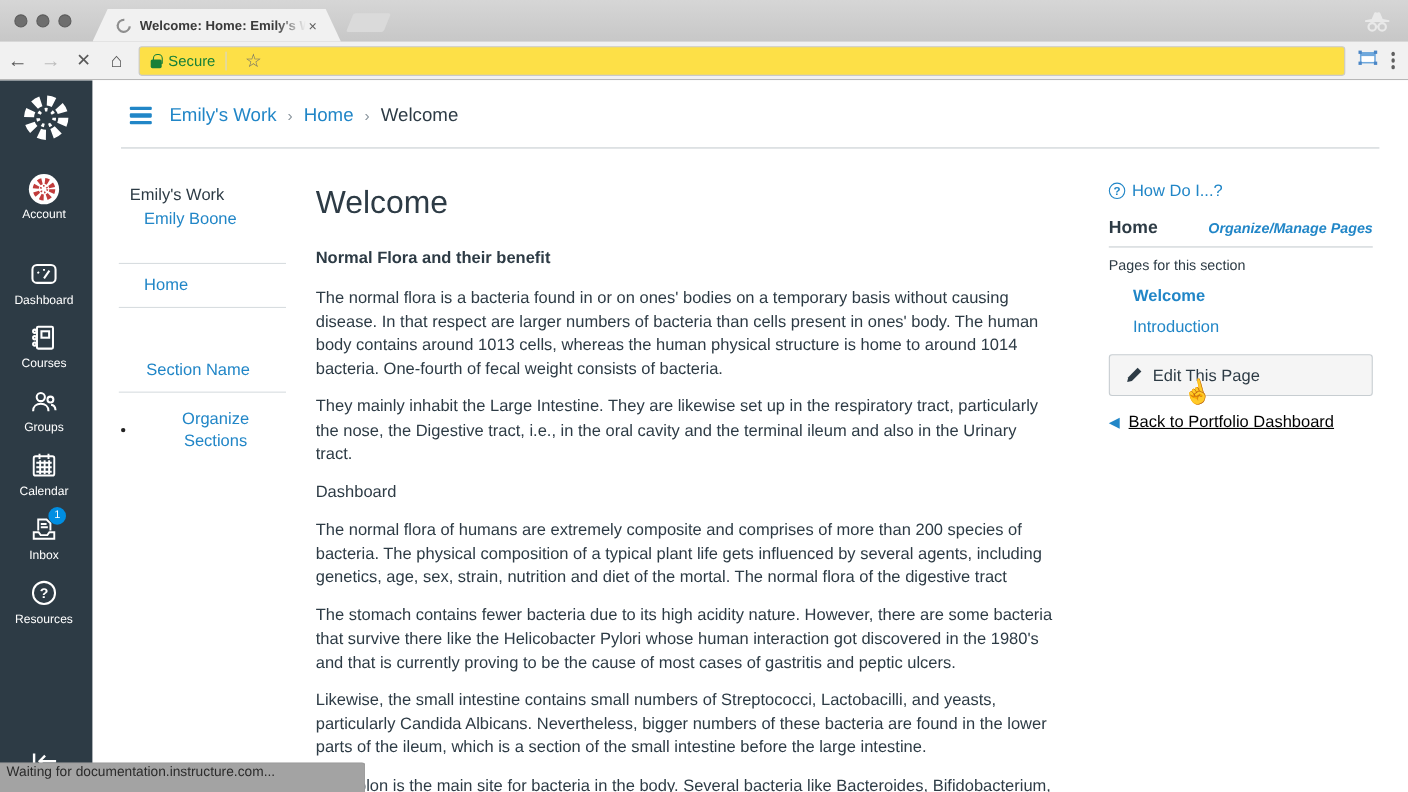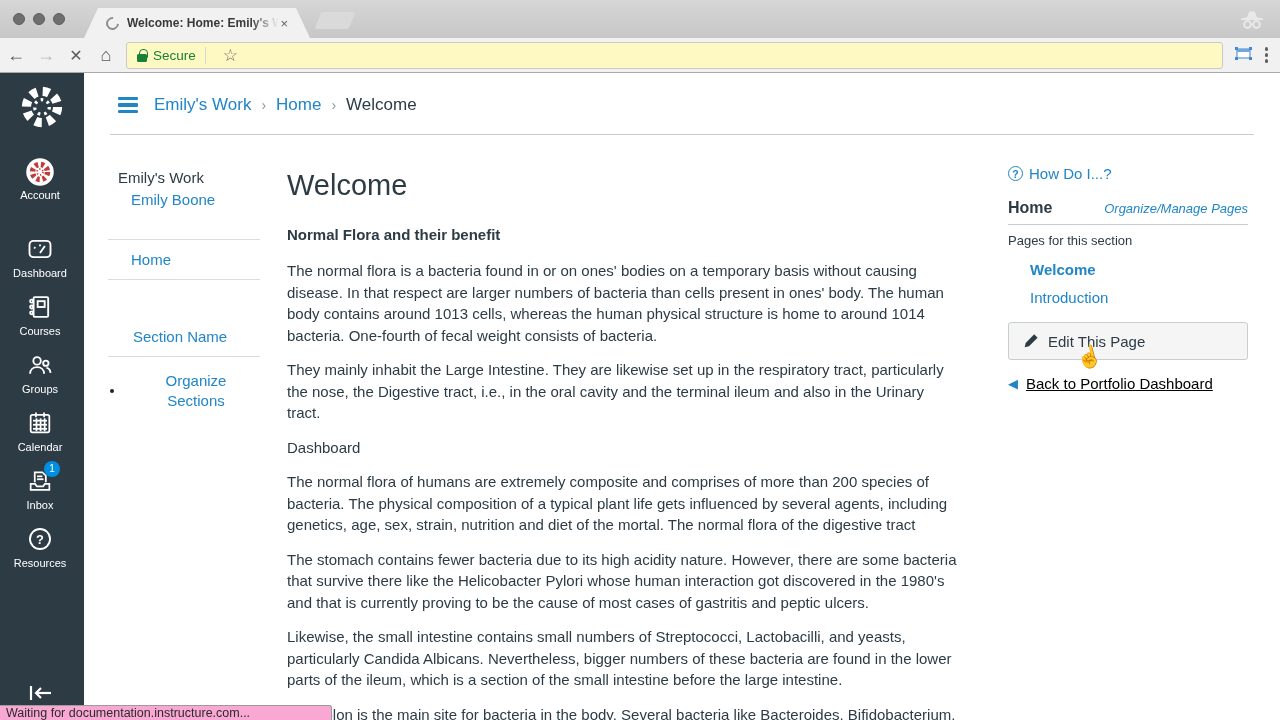--- a/index.html
+++ b/index.html
@@ -25,21 +25,21 @@
   .newtab { position:absolute; left:318px; top:12px; width:34px; height:17px; background:#DADADA;
             transform:skewX(-22deg); border-radius:2px; }
   .incog { position:absolute; right:14px; top:9px; }
 
   
   .toolbar { position:absolute; top:38px; left:0; right:0; height:35px; background:#F1F1F1;
              border-bottom:1px solid #A9A9A9; display:flex; align-items:center; }
   .navbtn { width:28px; text-align:center; font-size:18px; color:#5A5A5A; flex:0 0 auto; margin-left:2px;}
   .navbtn.disabled { color:#BDBDBD; }
   .navbtn.stop { font-size:16px; }
-  .omnibox { flex:1 1 auto; height:27px; background:#fef9c3; border:1px solid #C9C9C9; border-radius:3px;
+  .omnibox { flex:1 1 auto; height:27px; background:#fde047; border:1px solid #C9C9C9; border-radius:3px;
              margin:0 8px 0 6px; display:flex; align-items:center; padding:0 6px 0 10px; overflow:hidden;}
   .lock { width:10px; height:13px; position:relative; margin-right:6px; flex:0 0 auto;}
   .lock::before { content:""; position:absolute; left:1.5px; top:0; width:7px; height:7px;
                   border:1.5px solid #188038; border-radius:4px 4px 0 0; }
   .lock::after { content:""; position:absolute; left:0; top:5px; width:10px; height:8px;
                  background:#188038; border-radius:1.5px; }
   .secure { color:#188038; font-size:13.5px; margin-right:9px; flex:0 0 auto;}
   .url-sep { width:1px; height:17px; background:#D5D5D5; margin-right:9px; flex:0 0 auto;}
   .url { font-size:14px; color:#777; white-space:nowrap; flex:1 1 auto;}
   .url .scheme { color:#188038; }
@@ -94,36 +94,36 @@
   .article h3 { font-size:15px; font-weight:bold; margin-bottom:17px; }
   .article p { font-size:15px; line-height:21.5px; margin-bottom:13px; }
 
   
   .aside { position:absolute; left:924px; top:92px; width:240px; }
   .howdoi { color:#2186C7; font-size:15px; cursor:pointer; display:flex; align-items:center; gap:6px;}
   .q-icon { width:15px; height:15px; border:1.5px solid #2186C7; border-radius:50%; font-size:10.5px;
             font-weight:bold; line-height:15px; text-align:center; color:#2186C7; flex:0 0 auto;}
   .aside-head { display:flex; justify-content:space-between; align-items:baseline; margin-top:17px; }
   .aside-head .h { font-size:16px; font-weight:bold; color:#2D3B45; }
-  .aside-head .org { font-size:13px; font-style:italic; color:#2186C7; cursor:pointer; }
+  .aside-head .org { font-size:13px; font-style:italic; color:#2186C7; cursor:pointer;font-weight:bold; }
   .aside hr { border:none; border-top:1px solid #C7CDD1; margin:7px 0 8px; }
   .pages-label { font-size:13px; color:#2D3B45; }
   .page-link { font-size:15px; color:#2186C7; margin:11px 0 0 22px; cursor:pointer; }
   .page-link.bold { font-weight:bold; margin-top:13px; }
   .edit-btn { margin-top:16px; width:100%; height:38px; background:#F5F5F5; border:1px solid #C7CDD1;
               border-radius:3px; font-size:15px; color:#2D3B45; font-family:"Liberation Sans",sans-serif;
               display:flex; align-items:center; gap:9px; padding-left:14px; cursor:pointer; }
   .back-link { margin-top:15px; display:flex; align-items:center; gap:8px; cursor:pointer; }
   .back-tri { color:#2186C7; font-size:13px; }
   .back-text { color:#000000; font-size:15px; text-decoration:underline; }
   .cursor { position:absolute; left:68px; top:180px; font-size:21px; color:#1A1A1A;
             transform:rotate(-14deg); text-shadow:0 0 2px #fff; }
 
   
-  .statusbar { position:absolute; left:0; bottom:0; width:332px; height:15px; background:#f9a8d4;
+  .statusbar { position:absolute; left:0; bottom:0; width:332px; height:27px; background:#a3a3a3;
                border:1px solid #9B9B9B; border-left:none; border-bottom:none;
                border-top-right-radius:3px; font-size:12.5px; color:#2B2B2B; line-height:15px;
                padding-left:6px; z-index:60; white-space:nowrap; overflow:hidden;margin-top:48px; }
 </style>
 </head>
 <body>
 
 <div class="browser">
 
   <div class="titlebar">

